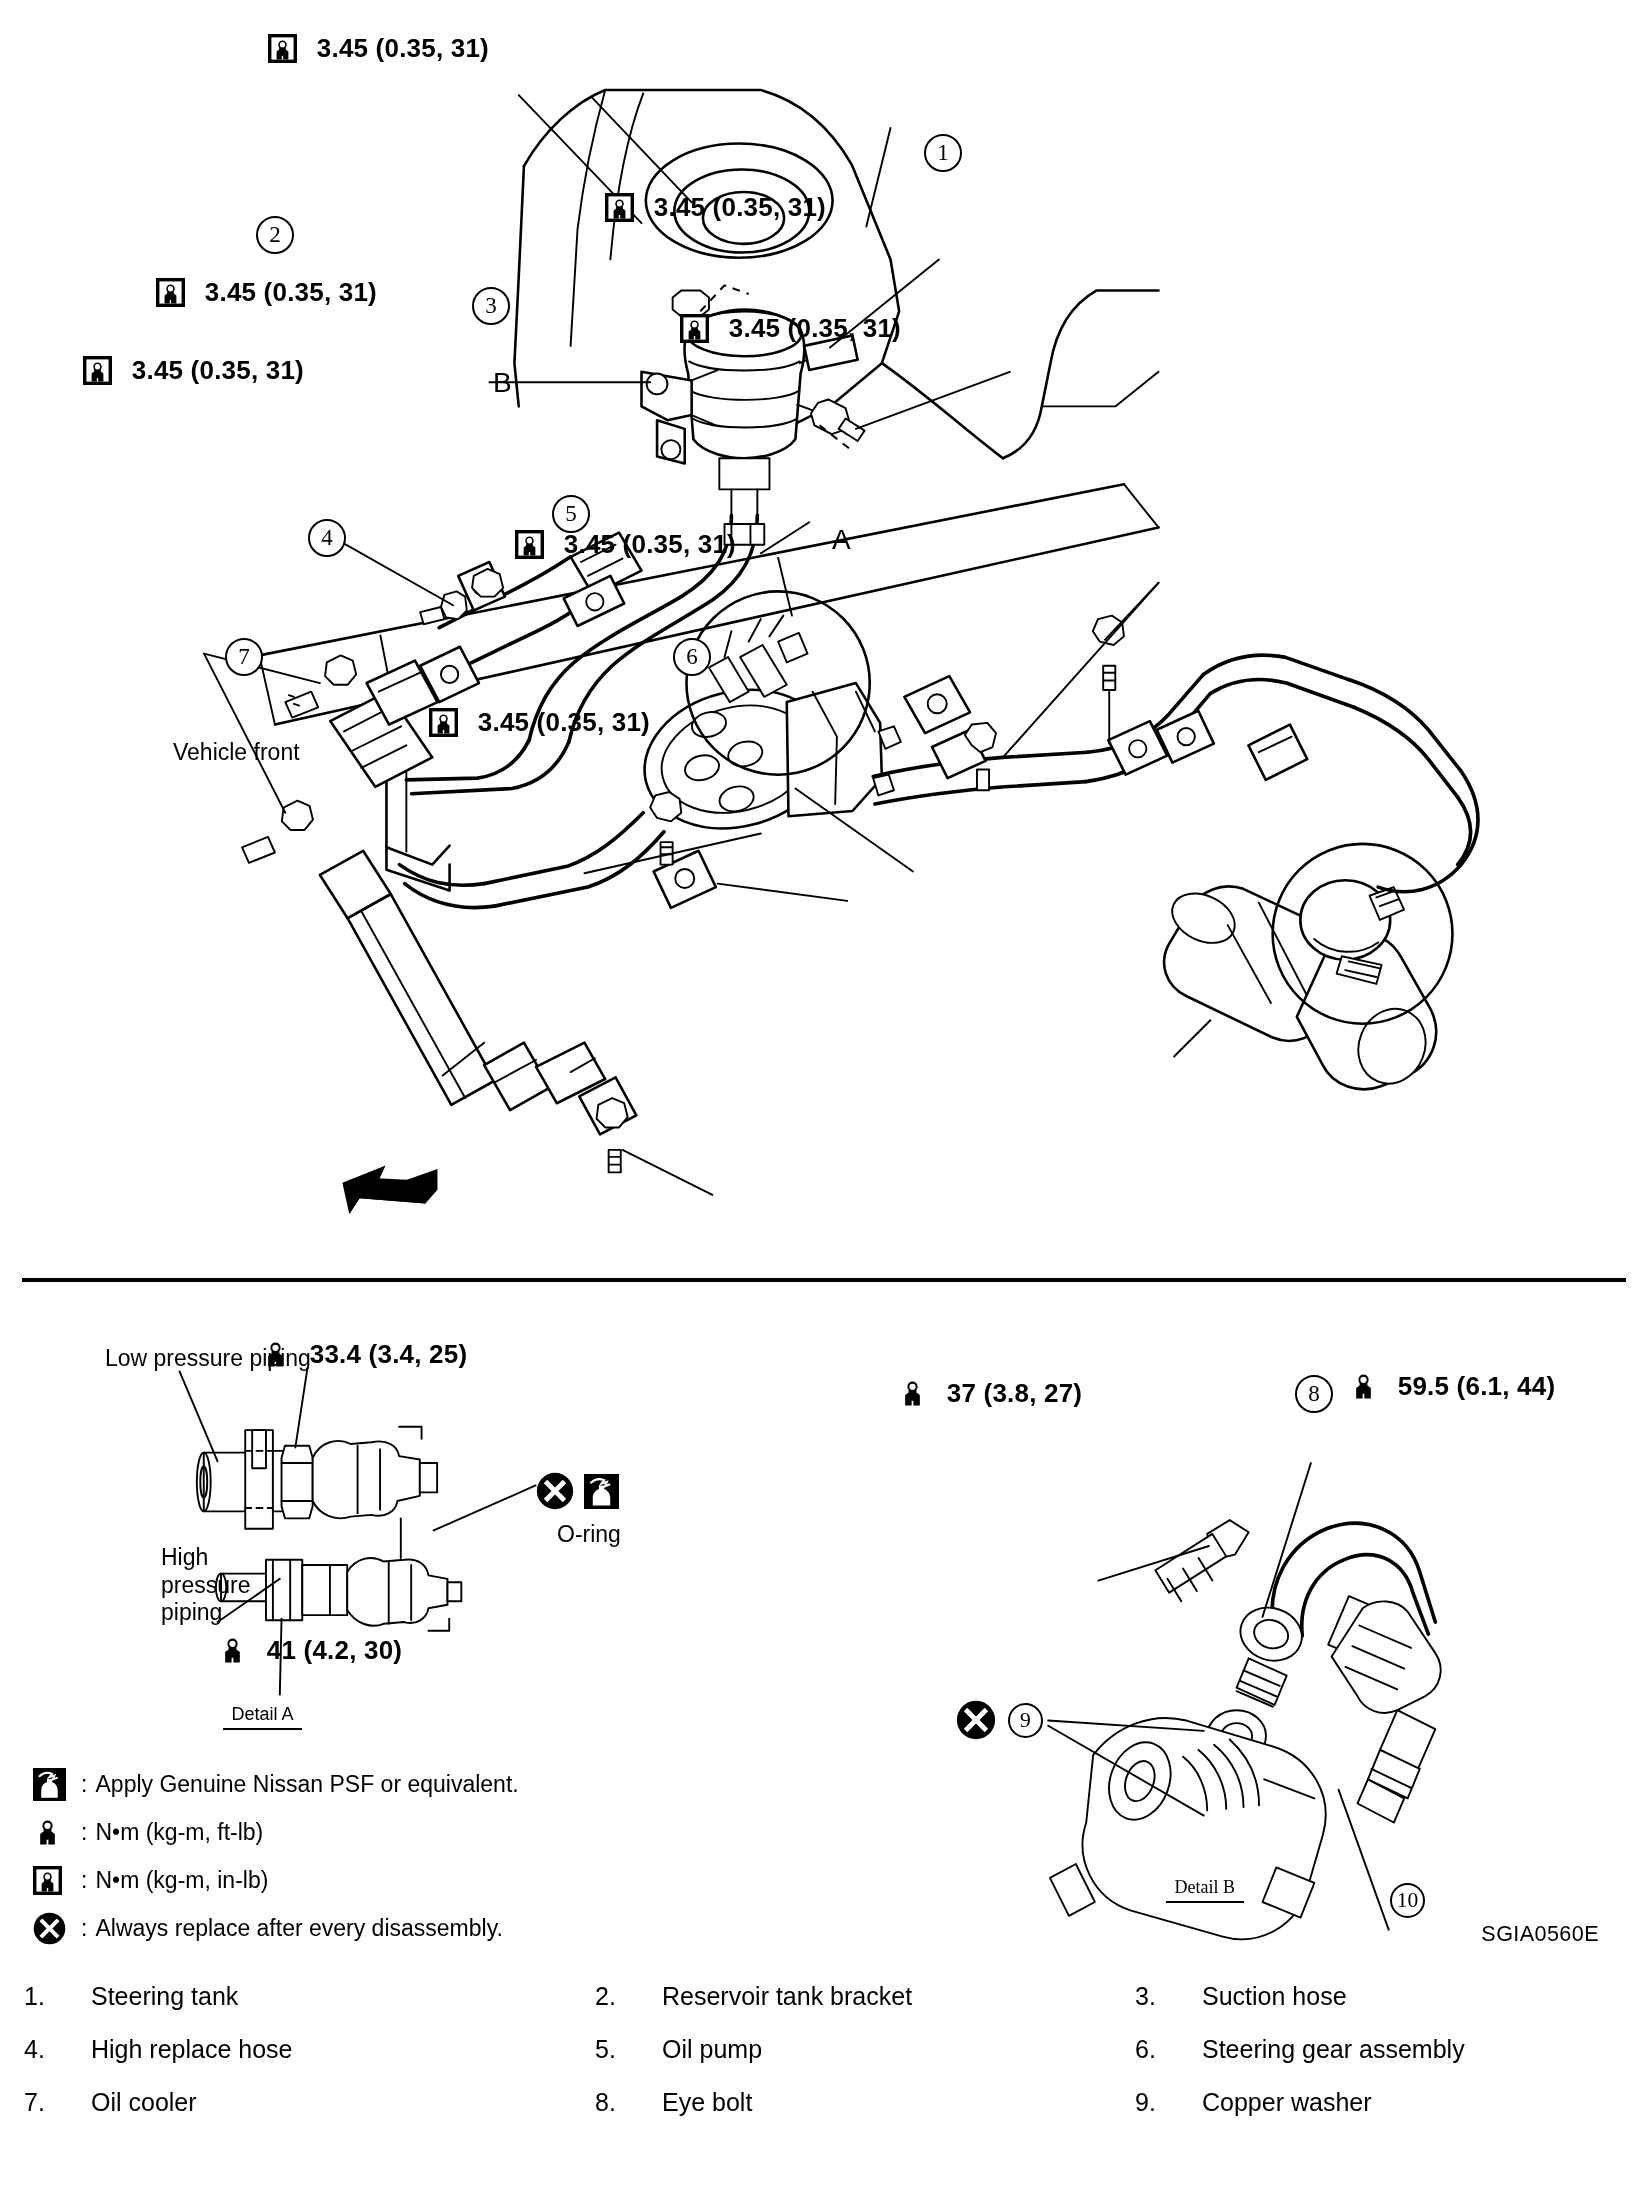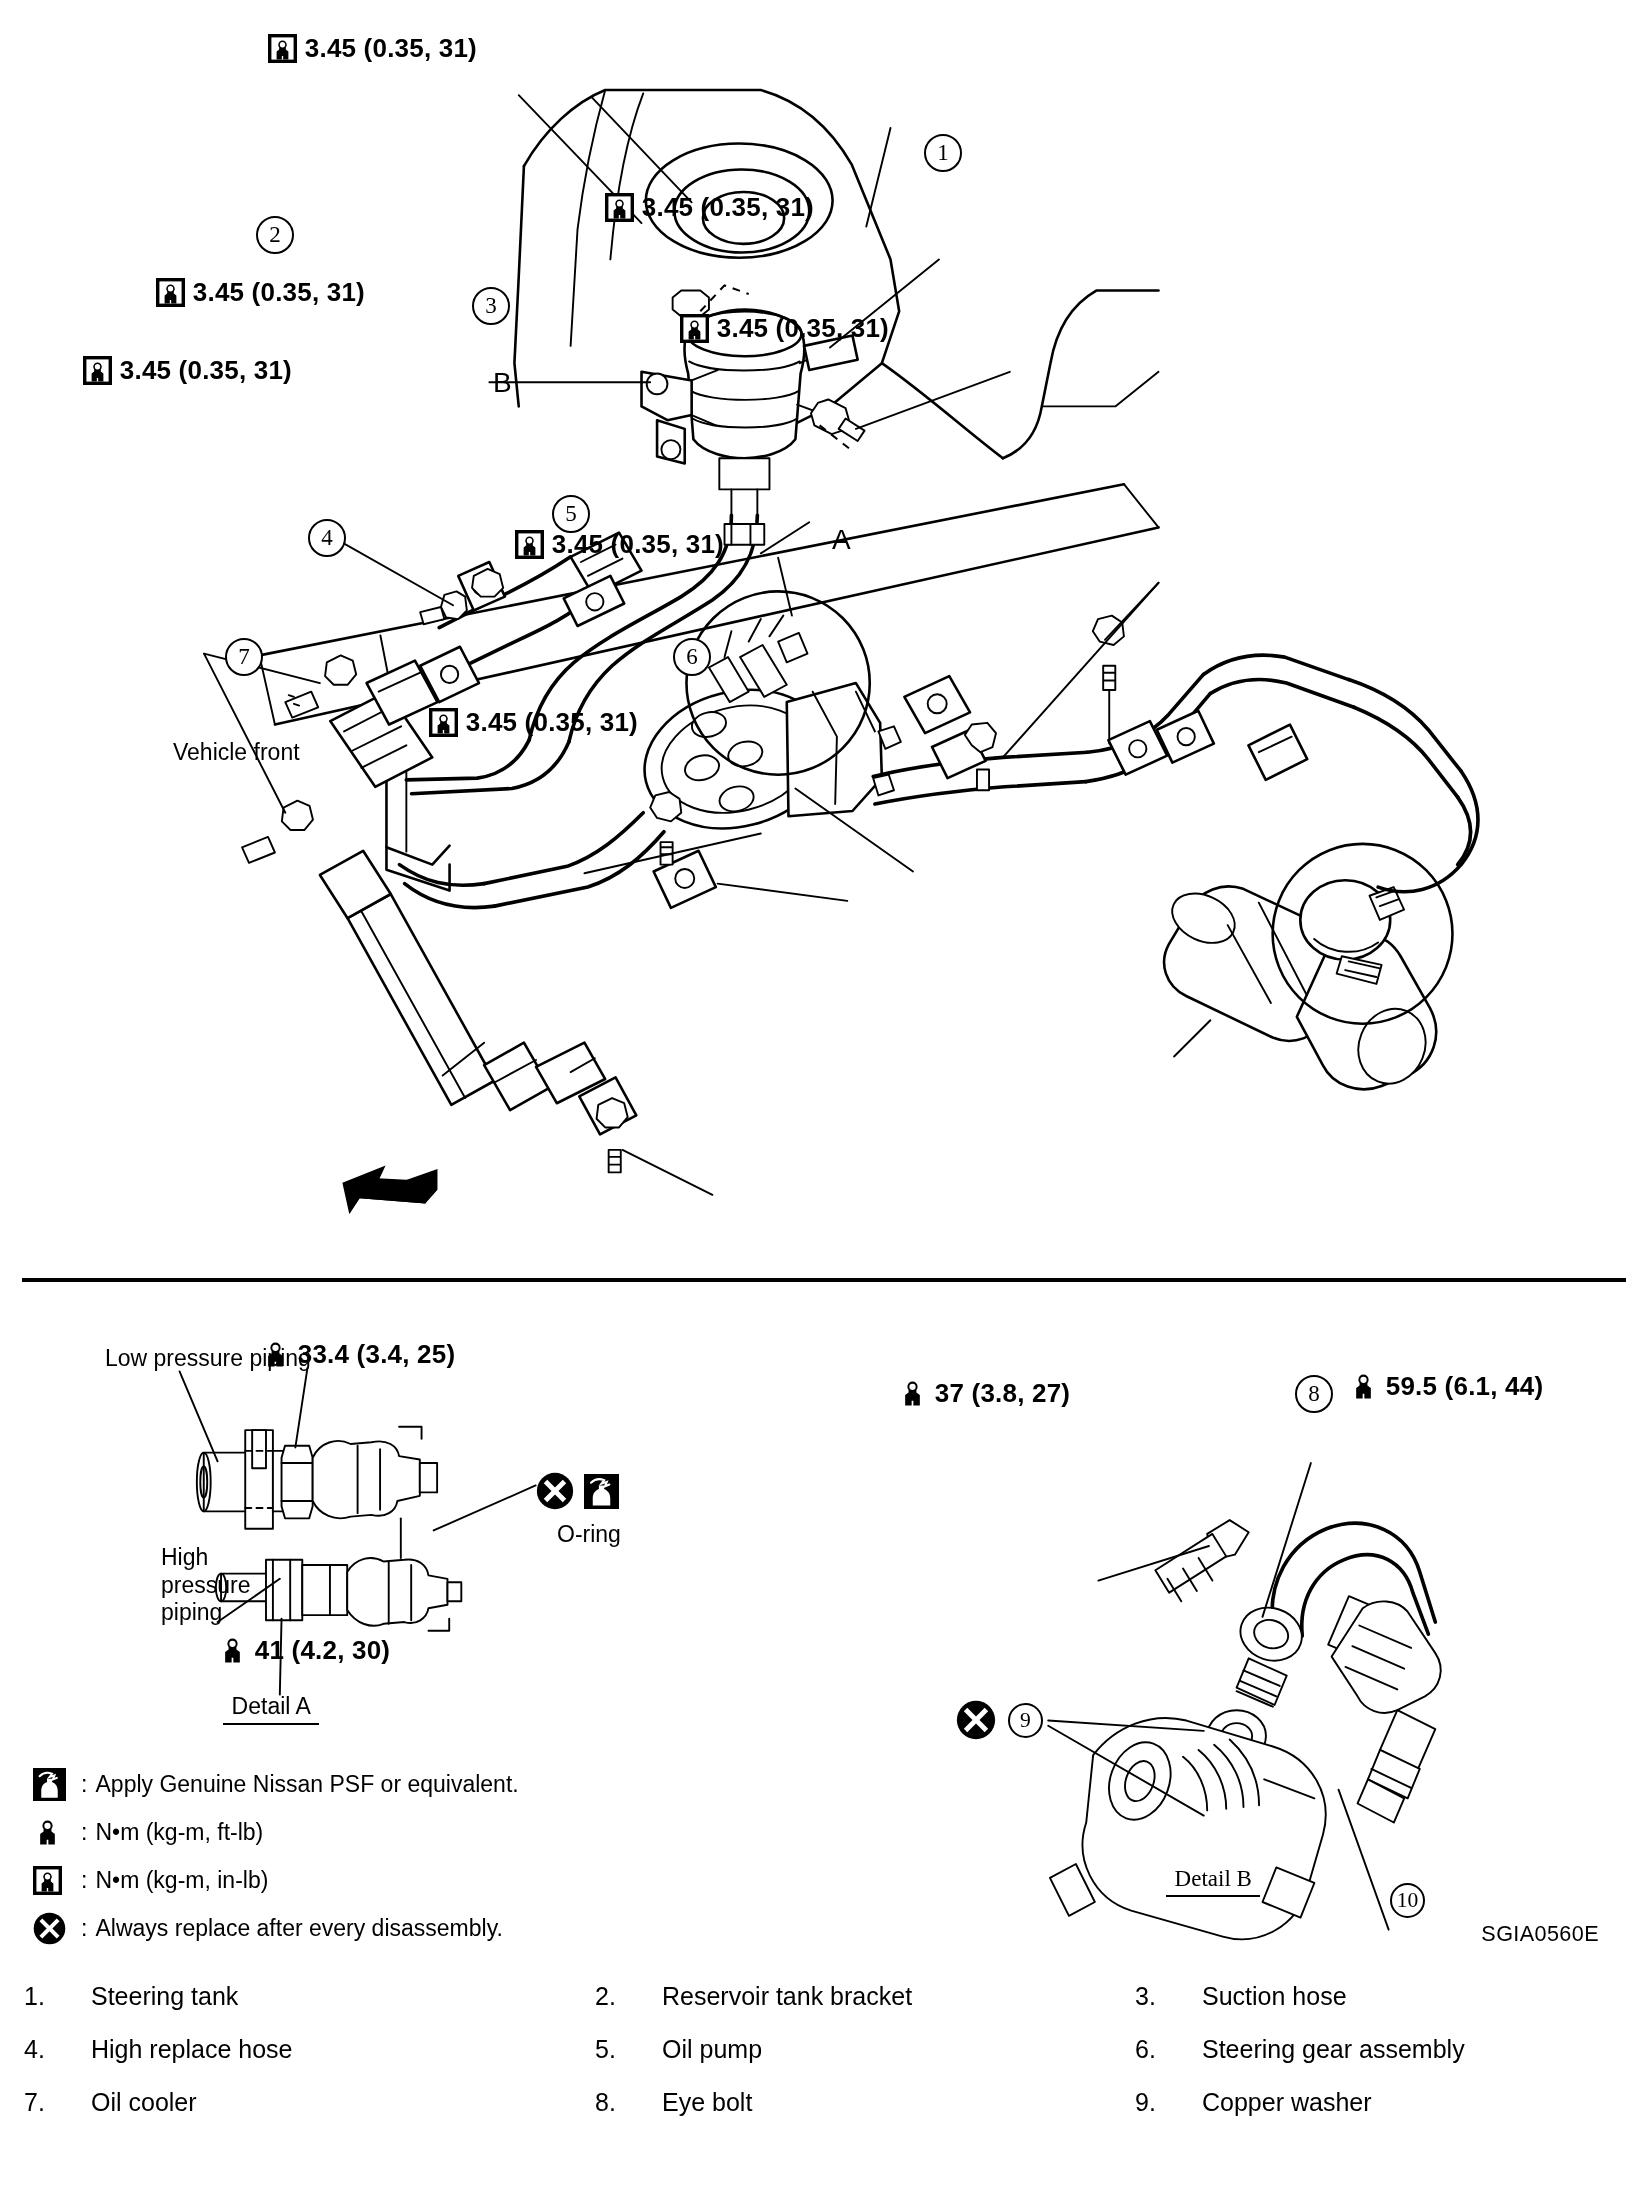--- a/index.html
+++ b/index.html
@@ -25,20 +25,21 @@
 
   
   .spec {
     position: absolute;
     display: flex;
     align-items: center;
     white-space: nowrap;
     font-weight: bold;
     font-size: 26px;
     letter-spacing: 0.2px;
+    gap: 12px;
   }
   .spec .spec-text { margin-left: 7.8px; }
 
   
   .ico {
     display: inline-block;
     flex: 0 0 auto;
     position: relative;
   }
   .ico svg { display: block; }
@@ -62,24 +63,25 @@
 
   
   .lbl {
     position: absolute;
     font-size: 23px;
     white-space: nowrap;
     line-height: 1.25;
   }
   .detail-cap {
     position: absolute;
-    font-size: 23px;
+    font-size: 18px;
     border-bottom: 2.2px solid #000;
     padding: 0 8.6px 2.6px 8.6px;
     white-space: nowrap;
+    margin-top: 11px;
   }
   .zone-letter {
     position: absolute;
     font-size: 28px;
     font-family: "Liberation Sans", sans-serif;
   }
 
   
   #divider {
     position: absolute;

